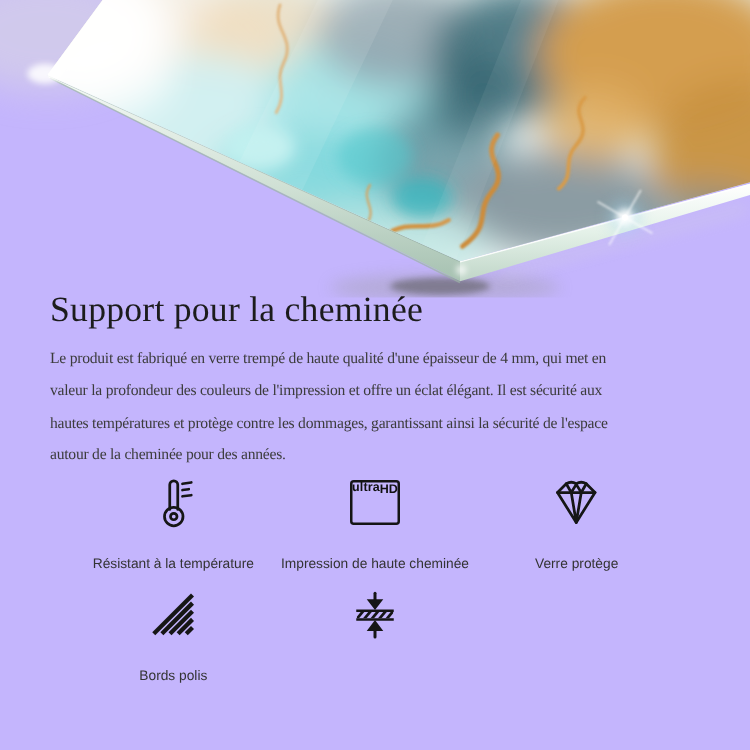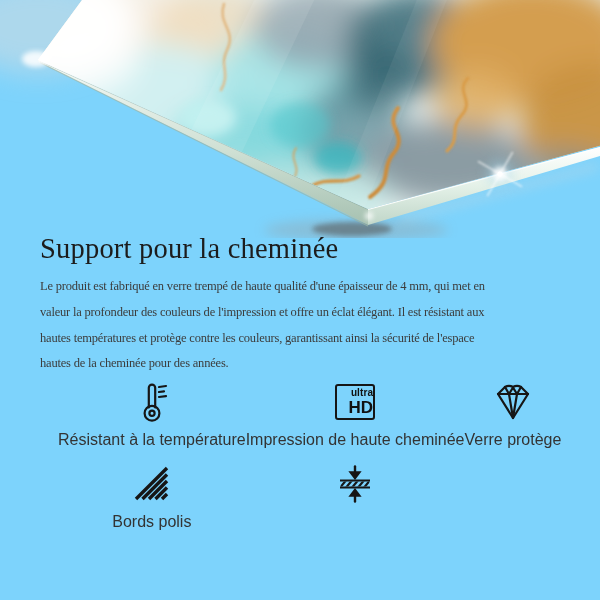--- a/index.html
+++ b/index.html
@@ -1,35 +1,35 @@
 <!DOCTYPE html>
 <html><head>
 <meta charset="utf-8">
 <style>
   html,body{margin:0;padding:0;background:#fff;}
-  .page{position:relative;width:600px;height:600px;background:#7dd3fc;overflow:hidden;
+  .page{position:relative;width:600px;height:600px;background:#c4b5fd;overflow:hidden;
         font-family:"Liberation Sans",sans-serif;color:#3b3b3b;}
   .hero{position:relative;width:600px;height:228px;}
   .hero svg{position:absolute;top:0;left:0;display:block;}
   .content{position:relative;padding:0 40px;z-index:1;}
   .title{font-family:"Liberation Serif",serif;font-weight:400;color:#1c1c1c;
          font-size:28.5px;line-height:37px;margin:2px 0 7px;letter-spacing:.2px;}
   .title span{display:block;}
   .para{margin:0;padding:0;font-family:Liberation Serif, serif;}
   .para .pline{display:block;white-space:nowrap;font-size:12.5px;letter-spacing:-0.2px;
          line-height:25.8px;color:#3c3c3c;}
   .features{display:grid;grid-template-columns:1fr 1fr 1fr;padding:2px 18px 0;row-gap:12px;}
   .feature{display:flex;flex-direction:column;align-items:center;}
   .icon-box{height:46px;display:flex;align-items:center;justify-content:center;}
-  .flabel{font-size:16px;color:#333;margin-top:6px;white-space:nowrap;}
+  .flabel{font-size:11px;color:#333;margin-top:20px;white-space:nowrap;}
   .ico{stroke:#161616;fill:none;stroke-width:2.2;stroke-linecap:round;stroke-linejoin:round;}
   .uhd{width:36px;height:32px;border:2.4px solid #151515;border-radius:3px;
-       display:flex;flex-direction:column;align-items:flex-end;justify-content:center;color:#111;}
+       display:flex;flex-direction:row;align-items:flex-start;justify-content:center;color:#111;}
   .uhd .t1{font-size:10px;font-weight:700;line-height:1;letter-spacing:.1px;}
-  .uhd .t2{font-size:17px;font-weight:800;line-height:1;margin-top:1px;}
+  .uhd .t2{font-size:10px;font-weight:800;line-height:1;margin-top:1px;}
 </style>
 </head>
 <body>
 
 <div class="page">
 
   <div class="hero">
     <svg width="600" height="238" viewBox="0 0 600 238">
       <defs>
         <clipPath id="panelClip">
@@ -125,23 +125,23 @@
       <circle cx="369" cy="216" r="4" fill="#ffffff" opacity="0.8" filter="url(#b3)"></circle>
     </svg>
   </div>
 
   <div class="content">
     <h1 class="title">
       <span>Support pour la cheminée</span>
     </h1>
     <p class="para">
       <span class="pline">Le produit est fabriqué en verre trempé de haute qualité d'une épaisseur de 4 mm, qui met en</span>
-      <span class="pline">valeur la profondeur des couleurs de l'impression et offre un éclat élégant. Il est résistant aux</span>
-      <span class="pline">hautes températures et protège contre les couleurs, garantissant ainsi la sécurité de l'espace</span>
-      <span class="pline">hautes de la cheminée pour des années.</span>
+      <span class="pline">valeur la profondeur des couleurs de l'impression et offre un éclat élégant. Il est sécurité aux</span>
+      <span class="pline">hautes températures et protège contre les dommages, garantissant ainsi la sécurité de l'espace</span>
+      <span class="pline">autour de la cheminée pour des années.</span>
     </p>
 
     <div class="features">
 
       <div class="feature">
         <div class="icon-box">
           <svg width="40" height="44" viewBox="0 0 40 44" class="ico">
             <path d="M16.8,27.5 V7.8 a3.2,3.2 0 0 1 6.4,0 V27.5"></path>
             <circle cx="20" cy="33.2" r="7.4"></circle>
             <circle cx="20" cy="33.2" r="2.6"></circle>

